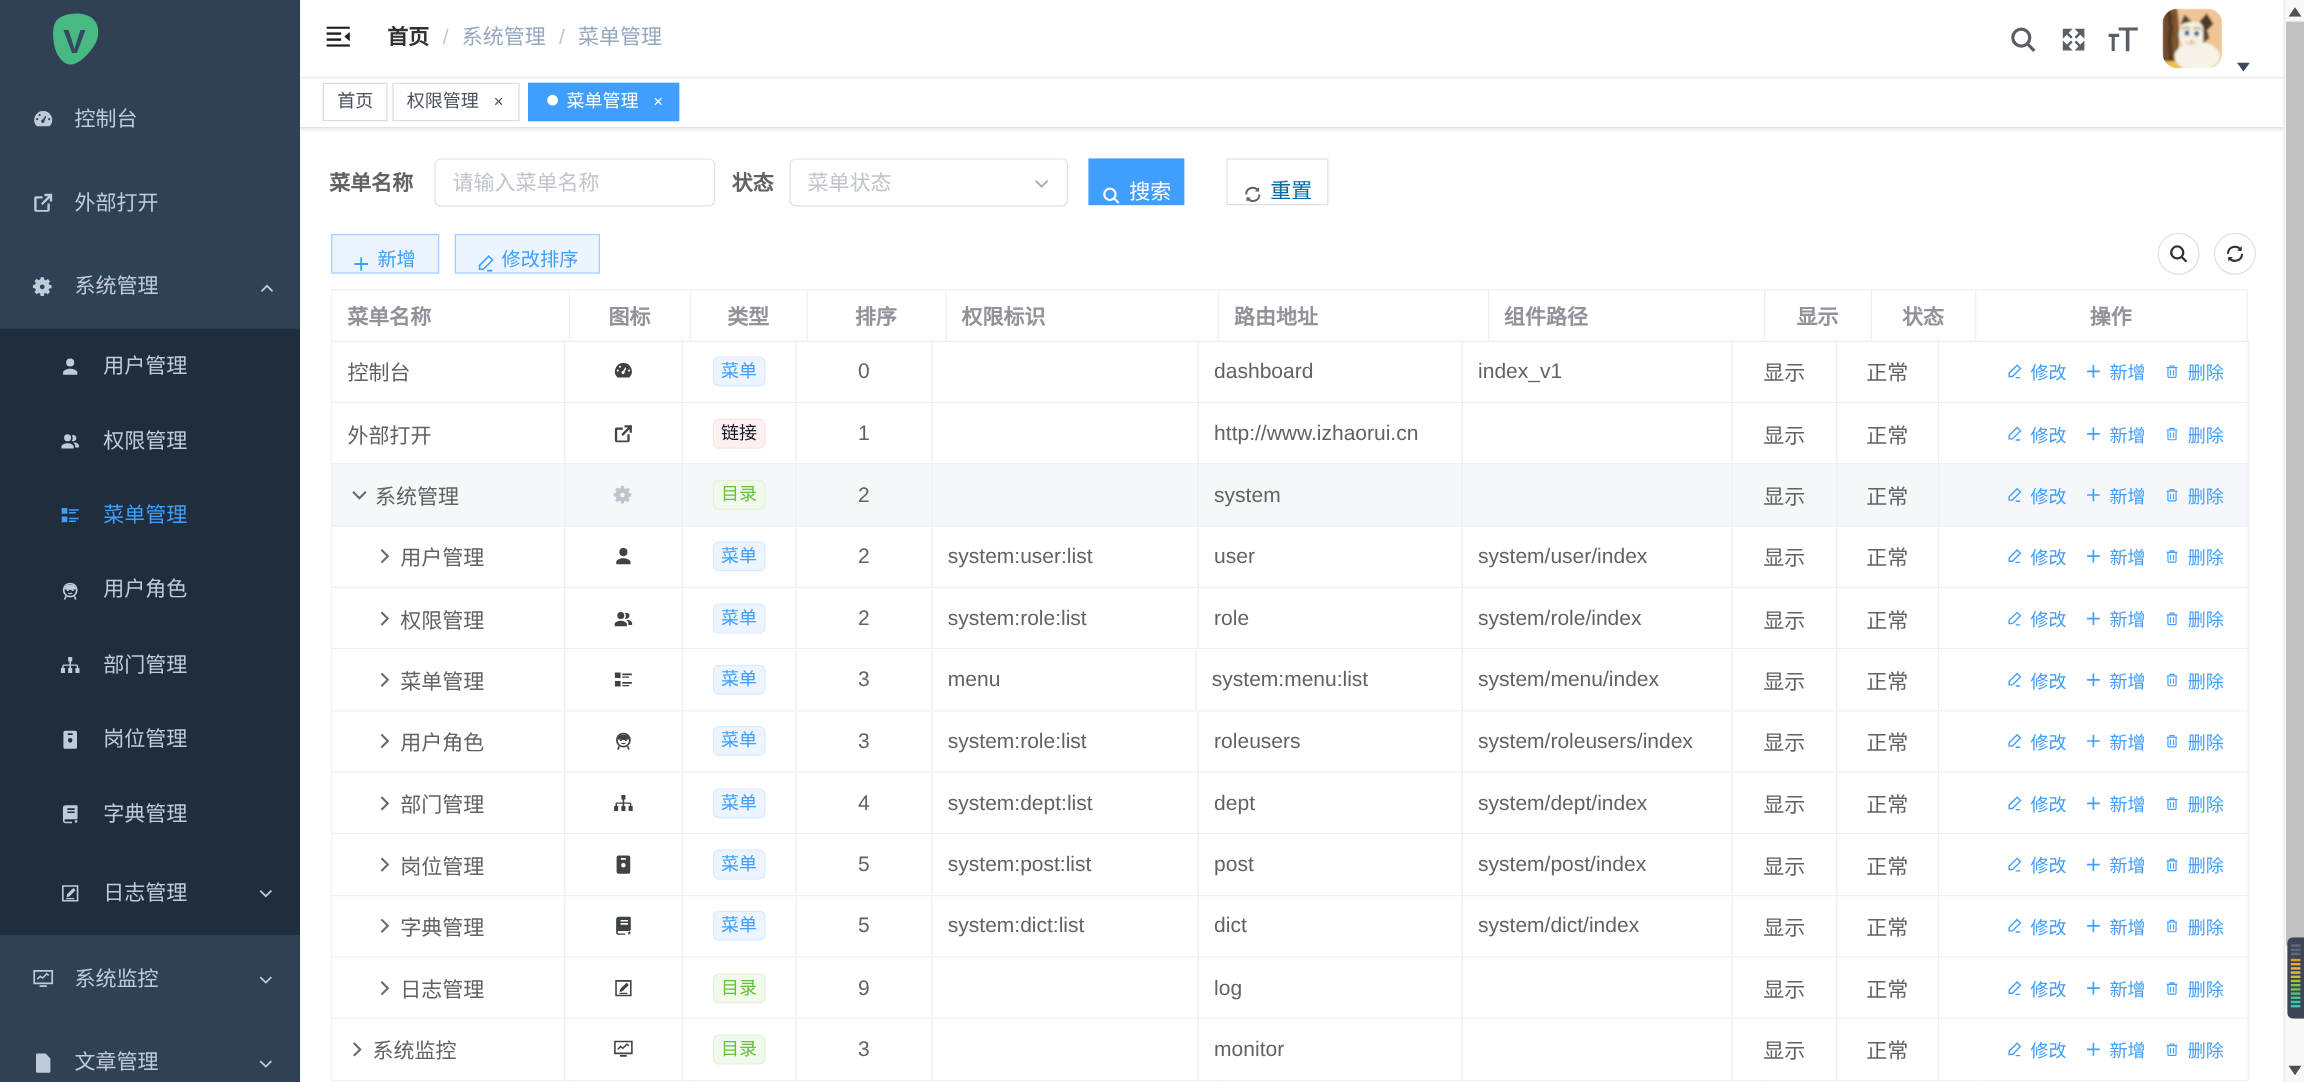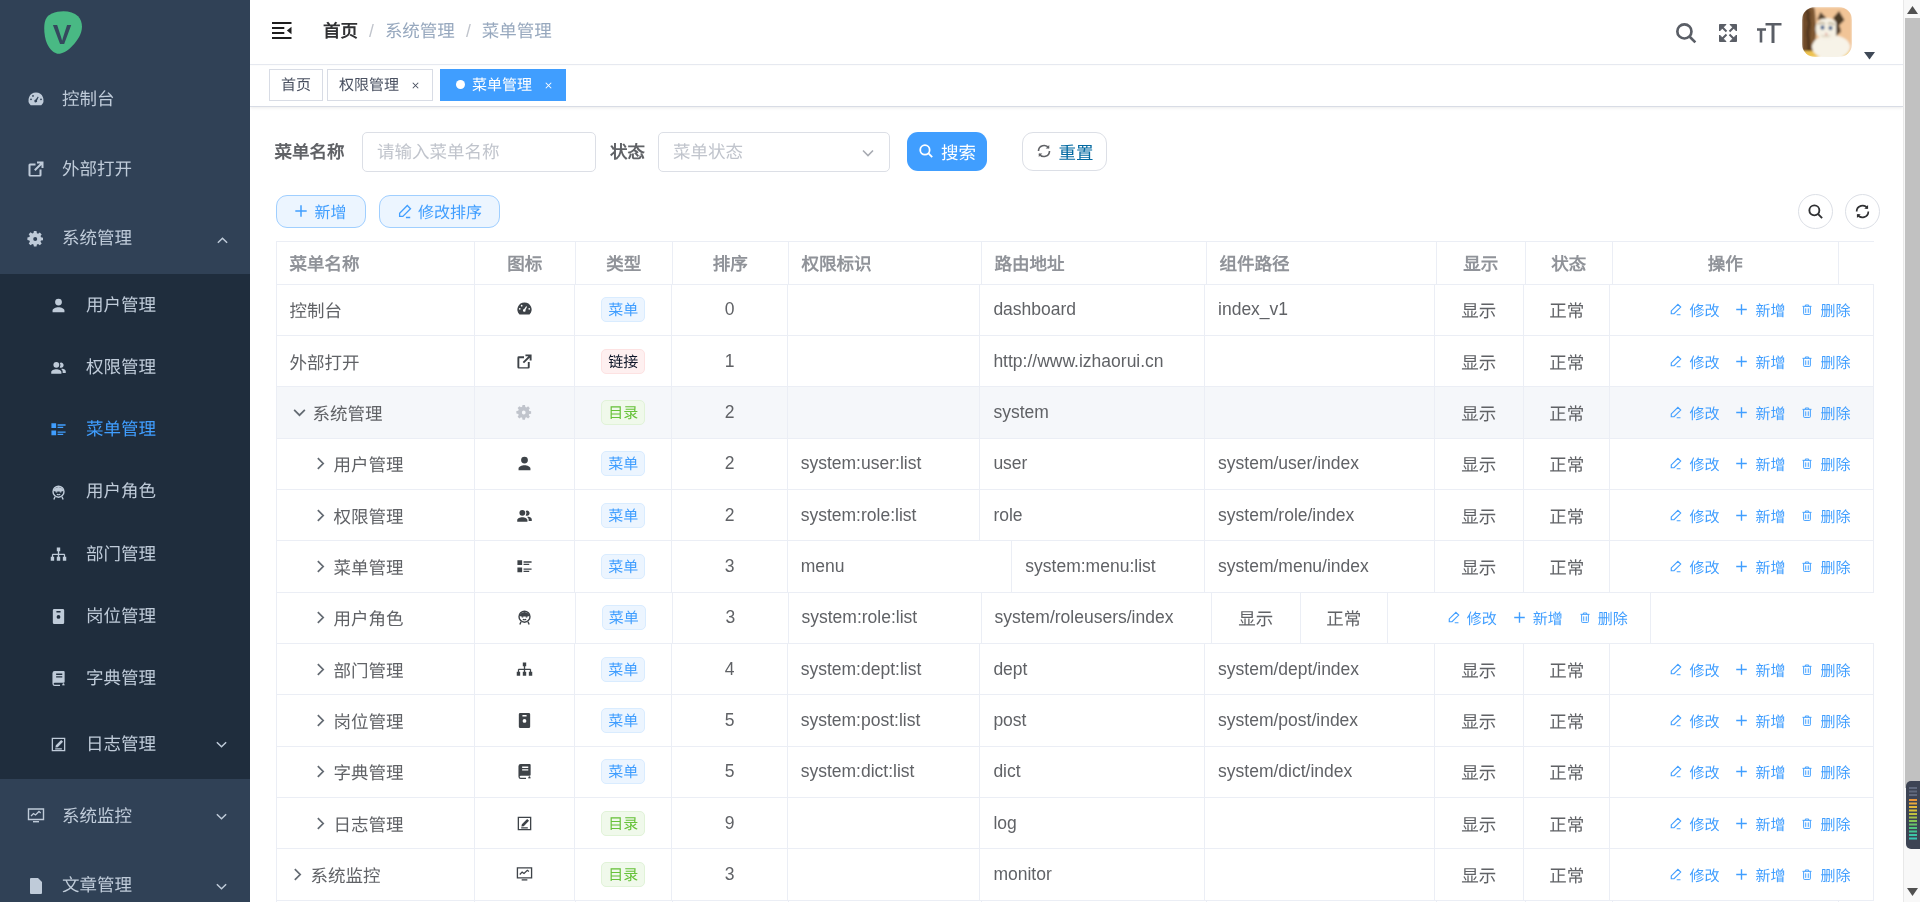--- a/index.html
+++ b/index.html
@@ -37,40 +37,40 @@
 #tags { position:absolute; left:250px; top:66px; width:1653px; height:41px; background:#fff; border-bottom:1px solid #d8dce5; box-shadow:0 1px 3px 0 rgba(0,0,0,.08); z-index:3; }
 .tag { position:absolute; top:3px; height:32px; line-height:30px; border:1px solid #d8dce5; background:#fff; color:#495060; font-size:15px; padding:0 11px; }
 .tag .cl { display:inline-block; width:11px; height:11px; margin-left:7px; vertical-align:-1px; }
 .tag.on { background:#409eff; border-color:#409eff; color:#fff; padding-left:15px; }
 .tag.on .dot { display:inline-block; width:9px; height:9px; border-radius:50%; background:#fff; margin-right:7px; vertical-align:1px; }
 
 
 #content { position:absolute; left:250px; top:107px; width:1653px; height:795px; background:#fff; }
 .lbl { position:absolute; font-weight:700; color:#606266; font-size:17.5px; line-height:40px; top:24.5px; }
 .inp { position:absolute; top:24.5px; height:40px; border:1px solid #dcdfe6; border-radius:5px; background:#fff; line-height:38px; padding-left:14px; color:#c0c4cc; font-size:17.5px; }
-.btn { position:absolute; border-radius:11px; font-size:17.5px; display:flex; align-items:center; justify-content:center; gap:7px; }
+.btn { position:absolute; border-radius:0; font-size:17.5px; display:flex; align-items:flex-end; justify-content:center; gap:7px; }
 #btn-search { left:657px; top:24.5px; width:80px; height:39px; background:#409eff; color:#fff; }
 #btn-reset { left:772px; top:24.5px; width:85px; height:39px; background:#fff; border:1px solid #dcdfe6; color:#0369a1; }
 .btn-plain { background:#ecf5ff; border:1px solid #a0cfff; color:#409eff; font-size:16px; gap:6px; }
 #btn-add { left:25.5px; top:87.5px; width:90px; height:33px; }
 #btn-sort { left:129px; top:87.5px; width:121px; height:33px; }
 .cirbtn { position:absolute; top:87px; width:35px; height:35px; border:1px solid #dcdfe6; border-radius:50%; background:#fff; display:flex; align-items:center; justify-content:center; }
 
 
 #tbl { position:absolute; left:25.5px; top:133.5px; width:1598px; border-top:1px solid #ebeef5; border-left:1px solid #ebeef5; font-size:17.5px; }
 .trow { display:flex; height:51.35px; border-bottom:1px solid #ebeef5; background:#fff; }
 .trow.hd { height:43px; color:#909399; font-weight:700; }
 .trow.hover { background:#f5f7fa; }
 .td { border-right:1px solid #ebeef5; display:flex; align-items:center; padding:0 13px; overflow:hidden; white-space:nowrap; }
 .td.c { justify-content:center; padding:0 4px; }
 .c1 { width:198.5px; }
 .c2 { width:100.5px; }
 .c3 { width:97.5px; }
 .c4 { width:115.5px; }
-.c5 { width:193px; }
+.c5 { width:227px; }
 .c6 { width:225px; }
 .c7 { width:230px; }
 .c8 { width:89.5px; }
 .c9 { width:86.5px; }
 .c10 { width:226.5px; }
 .pill { display:inline-block; height:25px; line-height:23px; padding:0 6px; font-size:15px; border-radius:5px; border:1px solid; }
 .pill.b { color:#409eff; background:#ecf5ff; border-color:#d9ecff; }
 .pill.g { color:#67c23a; background:#f0f9eb; border-color:#e1f3d8; }
 .pill.r { color:#0f172a; background:#fef0f0; border-color:#fde2e2; }
 .ops { color:#409eff; display:flex; align-items:center; justify-content:center; gap:0; font-size:15px;margin-left:37px; }
@@ -598,20 +598,21 @@
         <div class="td c c2">
           <svg width="17" height="17" fill="#3e4348" stroke="#3e4348">
             <use href="#i-face"></use>
           </svg>
         </div>
         <div class="td c c3">
           <span class="pill b">菜单</span>
         </div>
         <div class="td c c4">3</div>
         <div class="td c5">system:role:list</div>
+        <div class="td c6">roleusers</div>
         <div class="td c7">system/roleusers/index</div>
         <div class="td c c8">显示</div>
         <div class="td c c9">正常</div>
         <div class="td c c10 ops">
           <span class="op"><svg width="13" height="13" stroke="#409eff" fill="none">
               <use href="#i-pen"></use>
             </svg>修改</span>
           <span class="op"><svg width="13" height="13" stroke="#409eff" fill="none">
               <use href="#i-plus"></use>
             </svg>新增</span>

